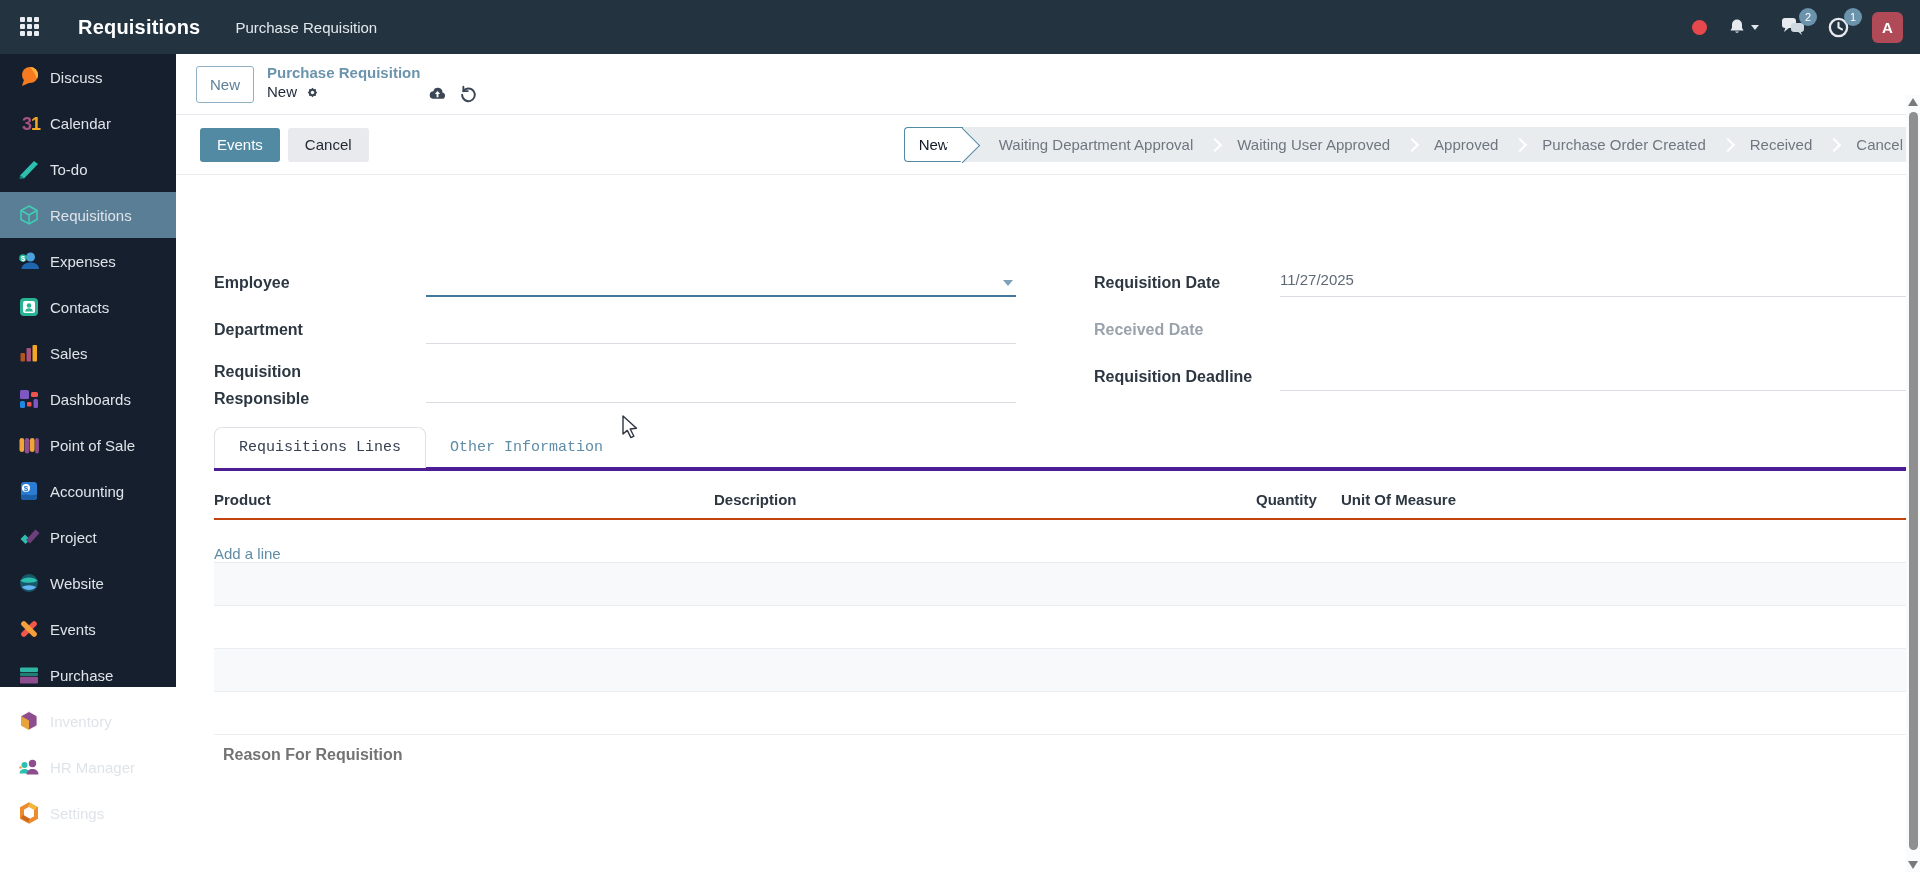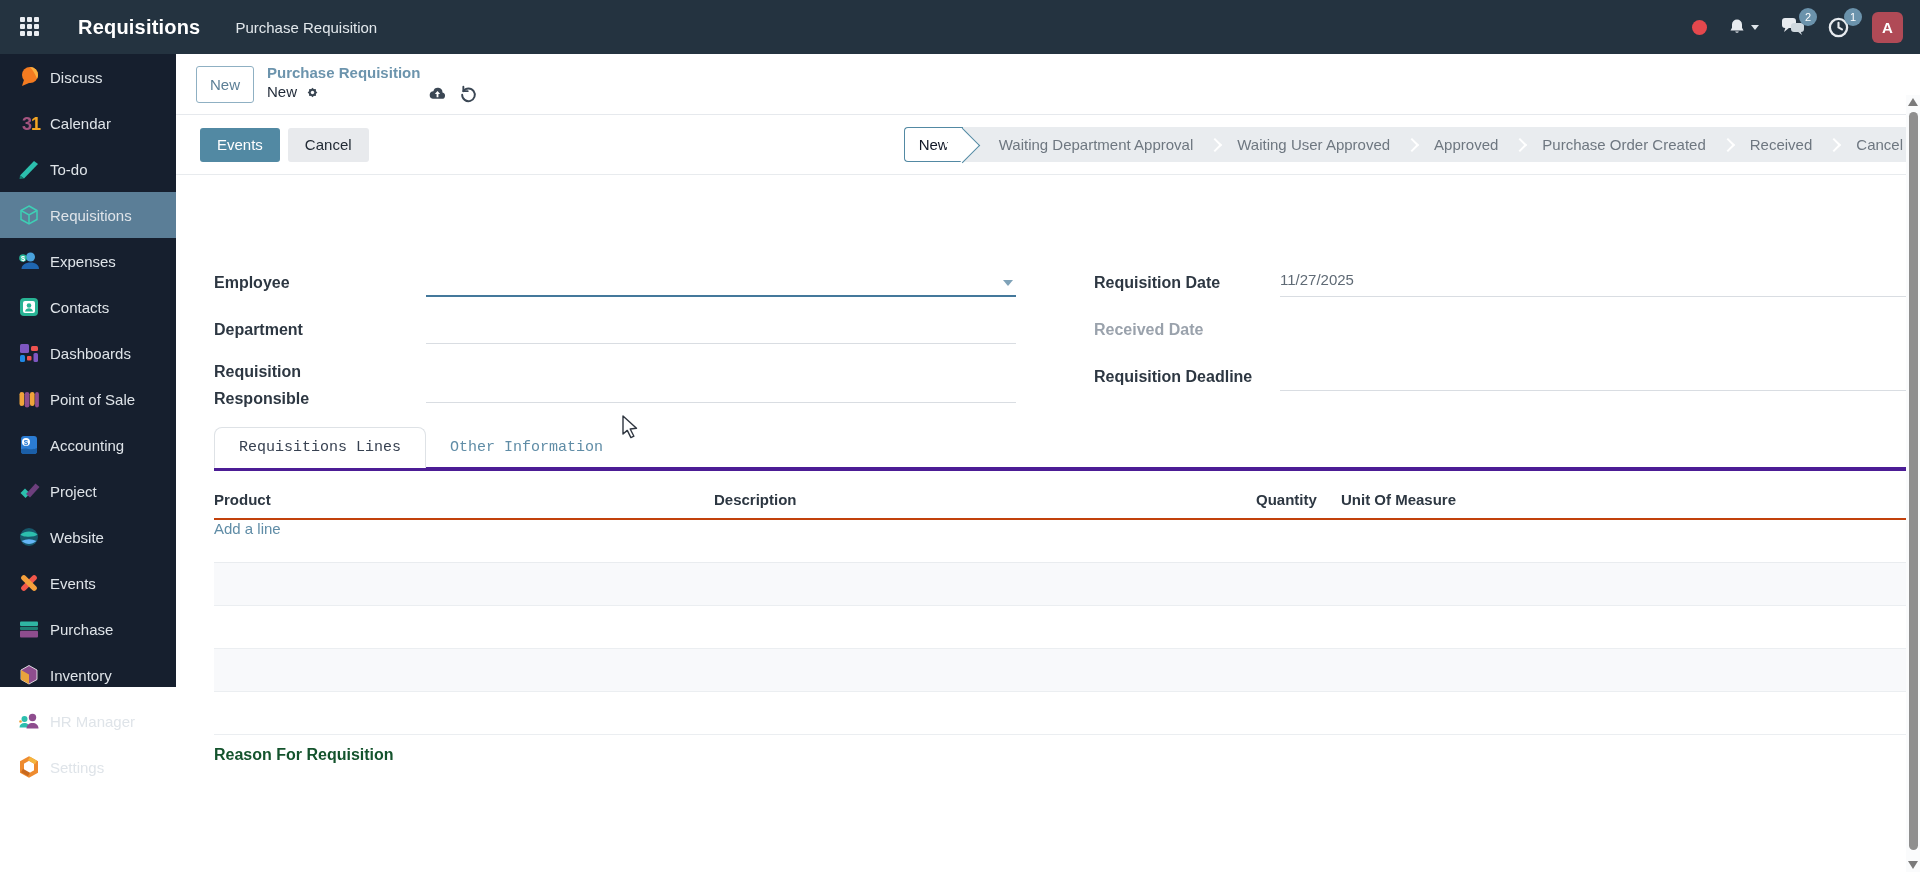--- a/index.html
+++ b/index.html
@@ -90,25 +90,25 @@
   .tab { font-size:15px; padding:11px 24px; cursor:pointer; }
   .tab.active { background:#fff; border:1px solid #dee2e6; border-bottom:1px solid #fff;
     border-radius:8px 8px 0 0; color:#374151; margin-bottom:-1px; }
   .tab.inactive { color:#5f8ca6; }
 
   .lgrid { display:grid; grid-template-columns:500px 542px 72px 547px; }
   .lhead { height:49px; border-bottom:2px solid #c2410c; align-items:end; }
   .lhead > div { font-size:15px; font-weight:700; color:#2d3742; padding-bottom:10px; }
   .lhead .num { text-align:left; }
   .lhead .uom { padding-left:13px; }
-  .addline-row { height:43px; border-bottom:1px solid #e9ecef; display:flex; align-items:flex-start; }
+  .addline-row { height:43px; border-bottom:1px solid #e9ecef; display:flex; align-items:flex-end; }
   .addline { color:#5f8ca6; font-size:15px; cursor:pointer; }
   .stripe { height:43px; border-bottom:1px solid #ebeef1; }
   .stripe.gray { background:#f8f9fb; }
-  .reason { margin-top:11px; font-size:16px; font-weight:600; color:#14532d; }
+  .reason { margin-top:11px; font-size:16px; font-weight:600; color:#737373;margin-left:9px; }
 
   
   .scrollbar { position:absolute; right:0; top:95px; width:14px; height:777px; background:#fafbfc; z-index:40; }
   .sb-up { position:absolute; top:3px; left:2px; width:0; height:0;
     border-left:5px solid transparent; border-right:5px solid transparent; border-bottom:8px solid #7a7a7a; cursor:pointer; }
   .sb-thumb { position:absolute; top:17px; left:3px; width:9px; height:738px; background:#8f8f8f; border-radius:5px; cursor:grab; }
   .sb-down { position:absolute; bottom:3px; left:2px; width:0; height:0;
     border-left:5px solid transparent; border-right:5px solid transparent; border-top:8px solid #7a7a7a; cursor:pointer; }
 
   .cursor { position:absolute; left:618px; top:414px; z-index:99; pointer-events:none; }
@@ -224,20 +224,30 @@
       <svg width="24" height="24" viewBox="0 0 24 24">
           <rect x="3" y="3" width="18" height="18" rx="4" fill="#28b394"></rect>
           <rect x="6" y="6" width="12" height="12" rx="2" fill="#fff"></rect>
           <circle cx="12" cy="10.5" r="2.3" fill="#28b394"></circle>
           <path d="M8 16.5c.5-2.2 2-3.2 4-3.2s3.5 1 4 3.2z" fill="#28b394"></path>
         </svg>
     </span>
     <span class="lbl">Contacts</span>
   </div>
 
+  <div class="side-item">
+    <span class="ico">
+      <svg width="24" height="24" viewBox="0 0 24 24">
+          <rect x="3.5" y="12" width="4.5" height="8.5" rx="1" fill="#b4541f"></rect>
+          <rect x="9.5" y="7" width="4.5" height="13.5" rx="1" fill="#a4547f"></rect>
+          <rect x="15.5" y="4" width="4.5" height="16.5" rx="1" fill="#f5a623"></rect>
+        </svg>
+    </span>
+    <span class="lbl">Sales</span>
+  </div>
 
   <div class="side-item">
     <span class="ico">
       <svg width="24" height="24" viewBox="0 0 24 24">
           <rect x="3" y="3" width="9" height="9" rx="1.5" fill="#7e57c2"></rect>
           <rect x="14" y="5" width="7" height="5" rx="1.5" fill="#ef5350"></rect>
           <rect x="3" y="14" width="5" height="7" rx="1.5" fill="#1e88e5"></rect>
           <rect x="10" y="15" width="4.5" height="4.5" rx="1" fill="#ef5350"></rect>
           <rect x="16.5" y="12" width="4.5" height="9" rx="1.5" fill="#7e57c2"></rect>
         </svg>

